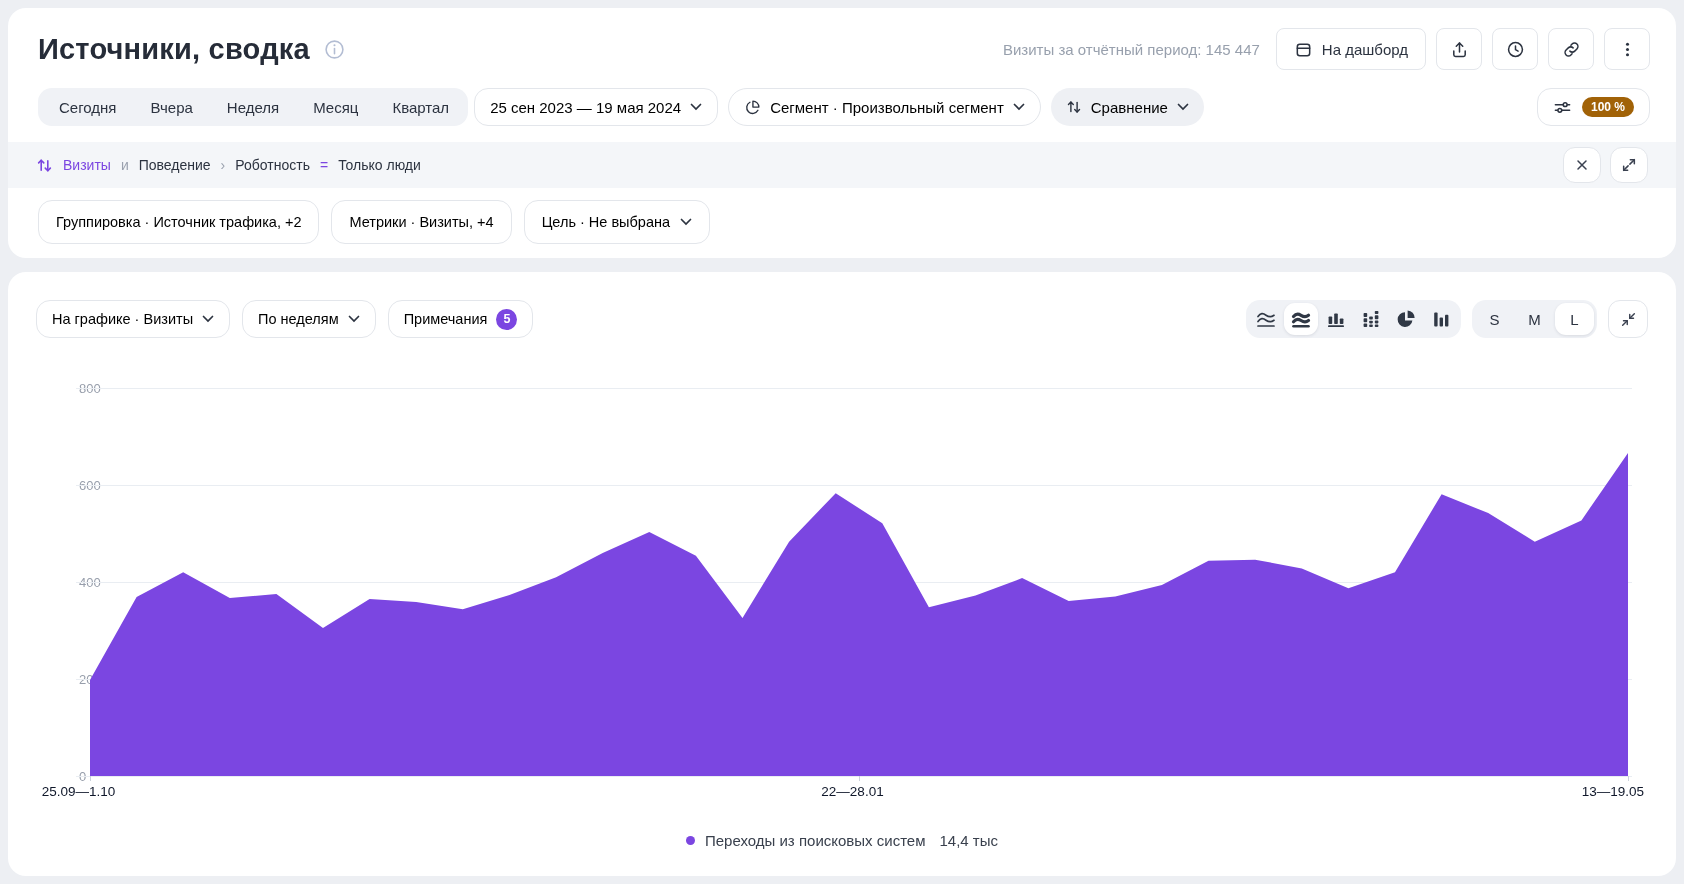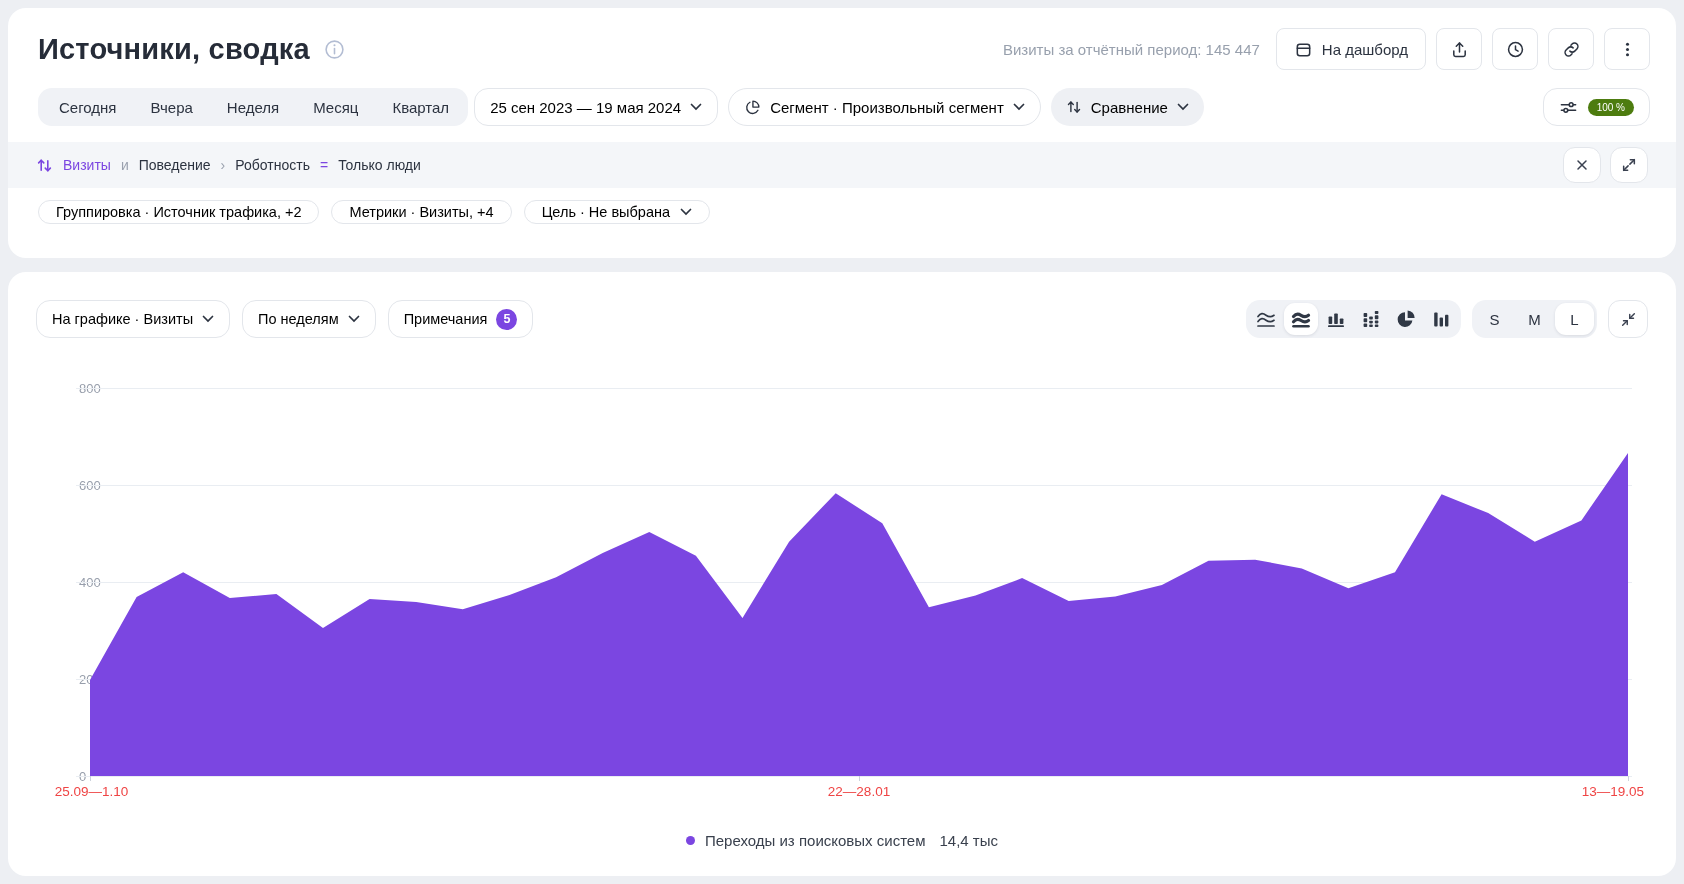--- a/index.html
+++ b/index.html
@@ -28,36 +28,36 @@
 
   
   .period-row { position:absolute; left:30px; right:26px; top:80px; height:38px; display:flex; align-items:center; gap:10px; }
   .preset-strip { background:#f0f2f6; border-radius:14px; height:38px; display:flex; align-items:center; padding:0 2px 0 4px; }
   .preset { padding:0 17px; font-size:15px; color:#2c3340; cursor:pointer; white-space:nowrap; }
   .pill { height:38px; display:inline-flex; align-items:center; gap:9px; padding:0 15px;
           border-radius:14px; font-size:15px; background:#fff; border:1px solid #e3e6eb; cursor:pointer; white-space:nowrap; }
   .pill.gray { background:#eef0f4; border:none; border-radius:19px; }
   .pill.round { border-radius:19px; }
   .sampling { margin-left:auto; gap:10px; }
-  .badge-pill { background:#4d7c0f; color:#fff; font-size:10px; font-weight:400; border-radius:11px; padding:3px 9px; }
+  .badge-pill { background:#a16207; color:#fff; font-size:12px; font-weight:700; border-radius:11px; padding:3px 9px; }
 
   
   .filter-strip { position:absolute; left:0; right:0; top:134px; height:46px; background:#f4f6f9;
                   display:flex; align-items:center; padding:0 28px; font-size:14px; }
   .fs-left { display:flex; align-items:center; gap:10px; }
   .purple { color:#7b46e1; }
   .gray-t { color:#9aa1ae; }
   .dark-t { color:#2c3340; }
   .fs-right { margin-left:auto; display:flex; gap:9px; }
   .sqbtn { width:38px; height:36px; border:1px solid #e3e6eb; border-radius:12px; background:#fff;
            display:flex; align-items:center; justify-content:center; cursor:pointer; }
 
   
   .chips-row { position:absolute; left:30px; right:30px; top:192px; height:40px; display:flex; gap:12px; }
-  .chip { height:24px; display:inline-flex; align-items:center; gap:10px; padding:0 17px;
+  .chip { height:44px; display:inline-flex; align-items:center; gap:10px; padding:0 17px;
           border:1px solid #e3e6eb; border-radius:14px; background:#fff; font-size:14.5px; cursor:pointer; white-space:nowrap; }
 
   
   .controls-row { position:absolute; left:28px; right:28px; top:28px; height:38px; display:flex; align-items:center; gap:12px; }
   .ctl-pill { height:38px; display:inline-flex; align-items:center; gap:9px; padding:0 15px;
               border:1px solid #e3e6eb; border-radius:14px; background:#fff; font-size:14.5px; cursor:pointer; white-space:nowrap; }
   .note-badge { width:21px; height:21px; border-radius:50%; background:#7b46e1; color:#fff; font-size:12.5px;
                 font-weight:700; display:flex; align-items:center; justify-content:center; }
   .ctl-right { margin-left:auto; display:flex; align-items:center; gap:11px; }
   .seg-group { background:#f0f2f6; border-radius:14px; height:38px; display:flex; align-items:center; padding:0 3px; gap:1px; }
@@ -70,21 +70,21 @@
   .yaxis { position:absolute; left:30px; top:116px; height:388px; width:46px; }
   .yaxis span { position:absolute; left:0; transform:translateY(-50%); font-size:13px; color:#979eab;margin-left:41px; }
   .yaxis span:nth-of-type(1){top:0} .yaxis span:nth-of-type(2){top:25%} .yaxis span:nth-of-type(3){top:50%}
   .yaxis span:nth-of-type(4){top:75%} .yaxis span:nth-of-type(5){top:100%}
   .plot { position:absolute; left:82px; right:48px; top:116px; height:388px; }
   .grid { position:absolute; left:-14px; right:-4px; height:1px; background:#e9edf2; }
   .g0{top:0} .g1{top:25%} .g2{top:50%} .g3{top:75%} .g4{top:100%}
   .plot svg { position:absolute; left:0; top:0; width:100%; height:100%; }
   .tick { position:absolute; top:100%; width:1px; height:5px; background:#ccd2dc; }
   .t0{left:0} .t1{left:50%} .t2{left:100%}
-  .xlabels { position:absolute; left:82px; right:48px; top:512px; height:18px; font-size:13.5px; color:#ef4444; }
+  .xlabels { position:absolute; left:69px; right:48px; top:512px; height:18px; font-size:13.5px; color:#0f172a; }
   .xlabels span { position:absolute; white-space:nowrap; }
   .xl0 { left:0; transform:translateX(-48%); }
   .xl1 { left:50%; transform:translateX(-50%); }
   .xl2 { right:-16px; }
   .legend { position:absolute; left:0; right:0; top:560px; display:flex; align-items:center; justify-content:center;
             gap:10px; font-size:15px; color:#39404d; cursor:pointer; }
   .dot { width:9px; height:9px; border-radius:50%; background:#7b46e1; }
   .legend-val { margin-left:4px; }
 
   svg.ic { display:block; }

